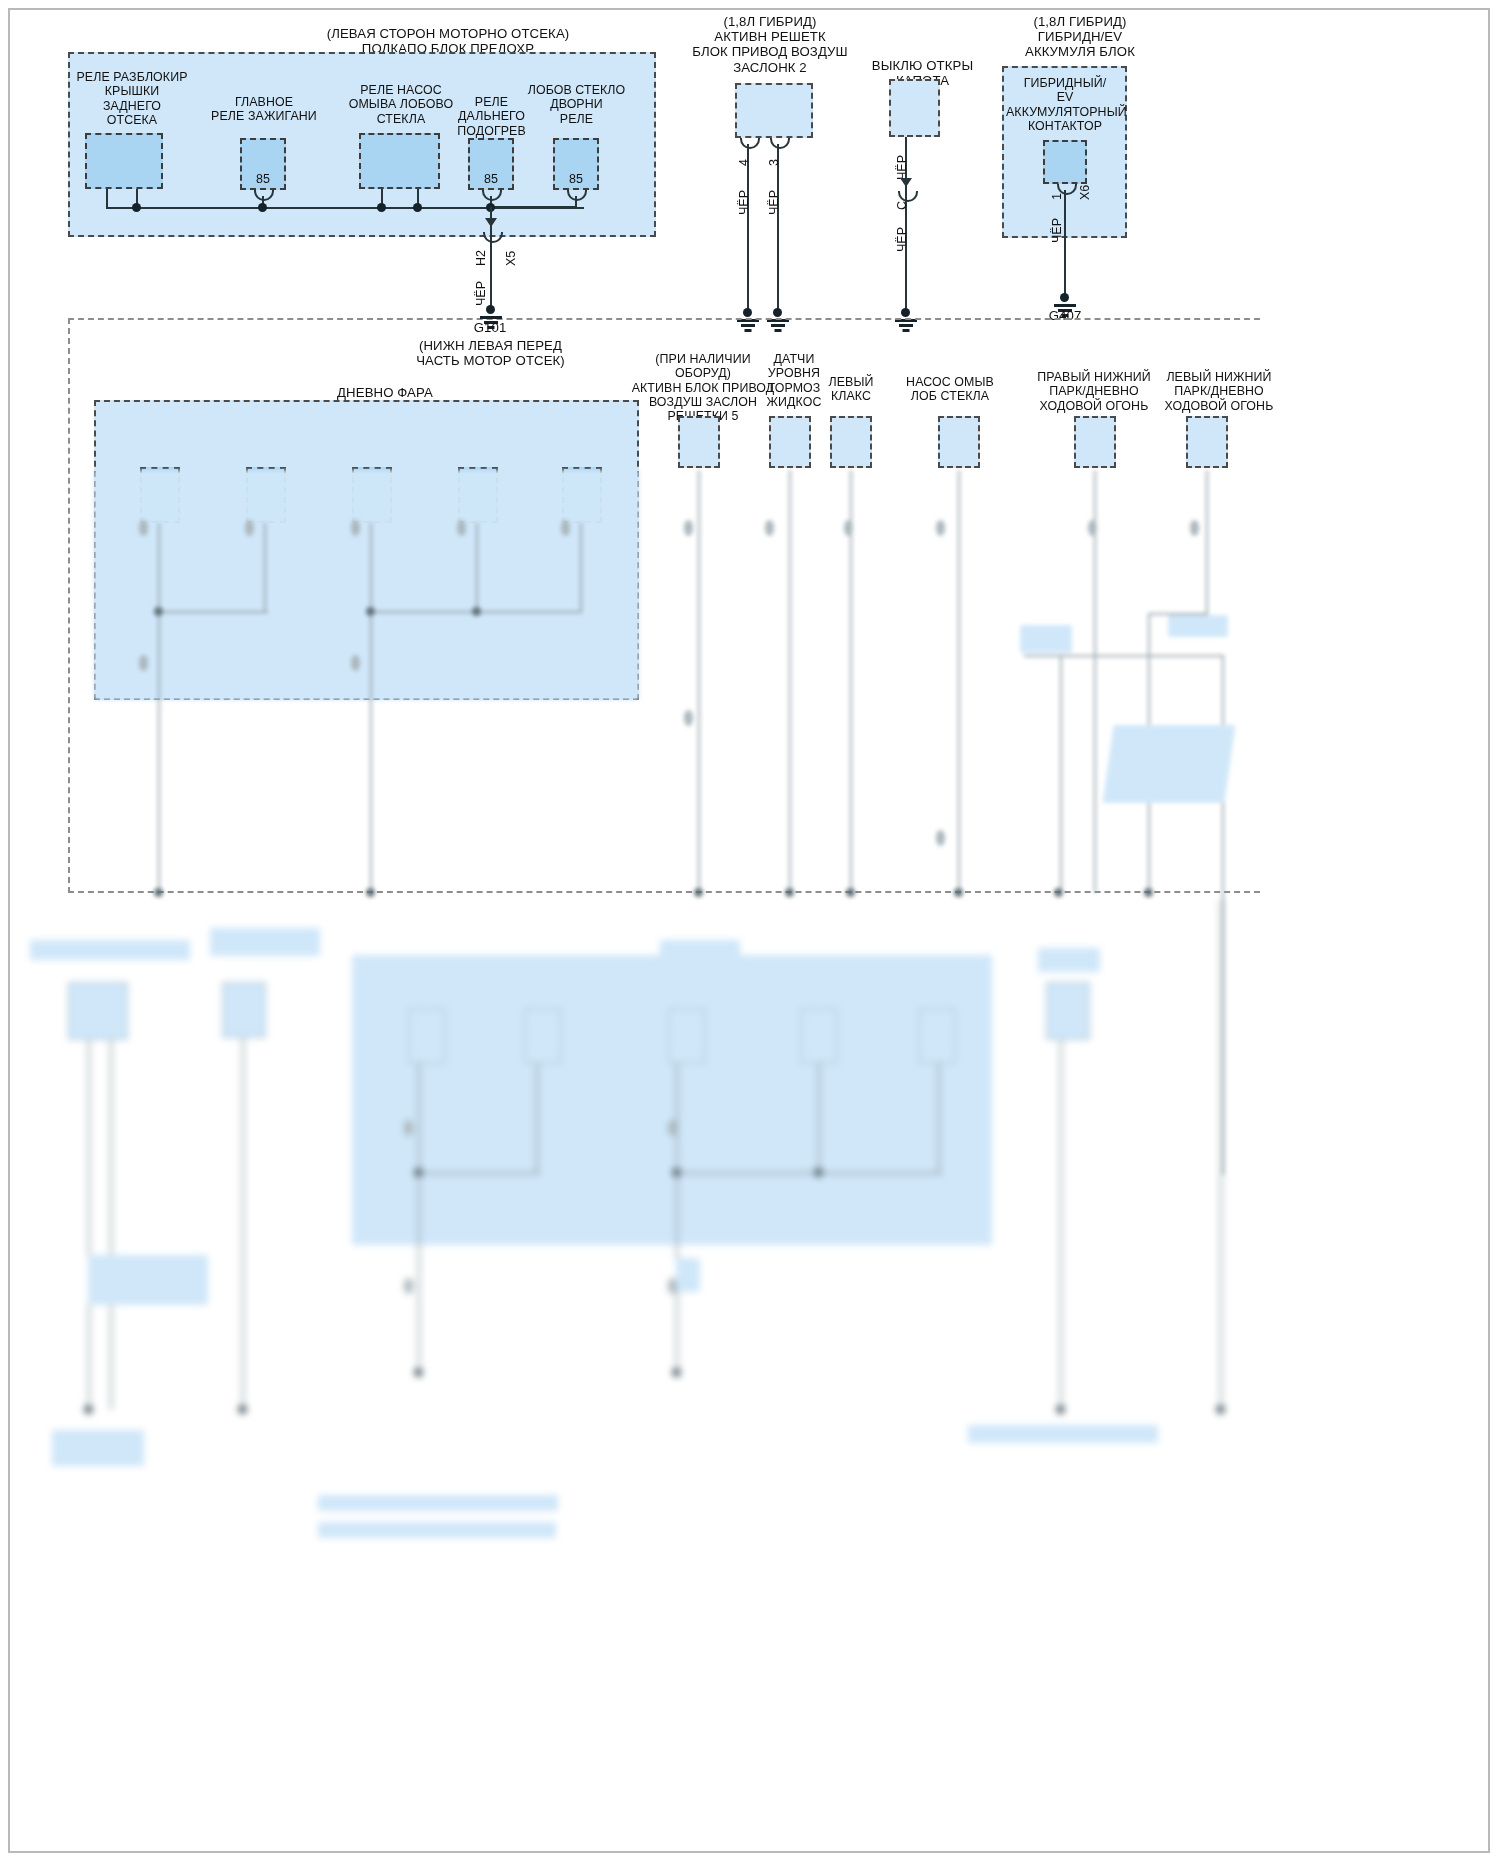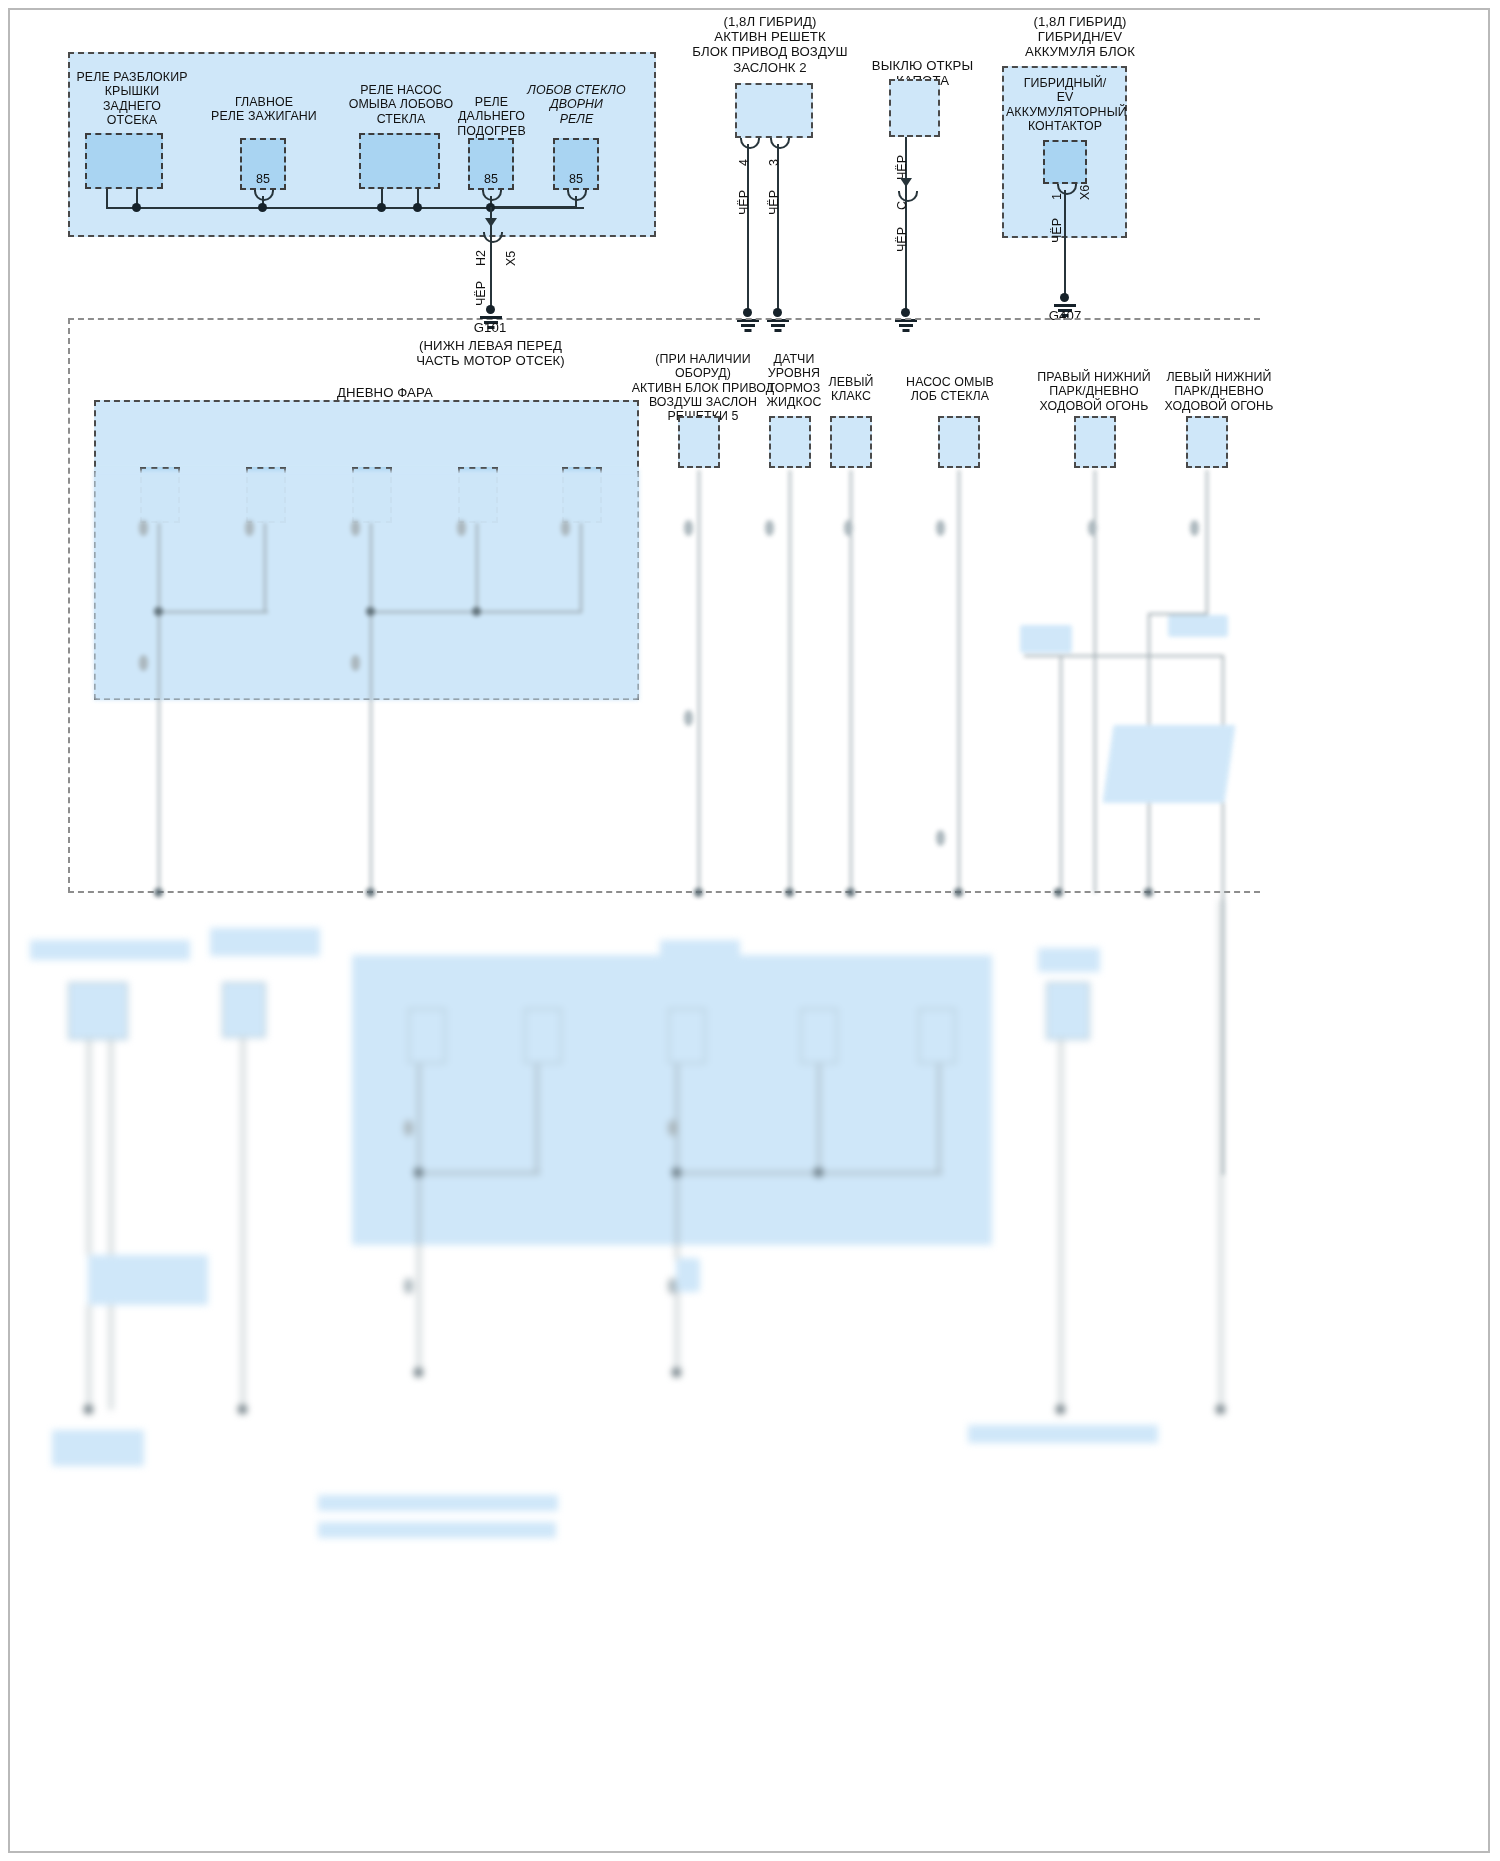--- a/index.html
+++ b/index.html
@@ -131,20 +131,22 @@
   }
 </style>
 </head>
 <body>
 
 <div id="page">
   <div id="sheet"></div>
 
   <div id="canvas">
 
+    <div class="lbl f13" style="left:248px;top:26px;width:400px;">(ЛЕВАЯ СТОРОН МОТОРНО ОТСЕКА)
+ПОДКАПО БЛОК ПРЕДОХР</div>
 
     <div class="mod" style="left:68px;top:52px;width:588px;height:185px;"></div>
 
     <div class="lbl f12" style="left:62px;top:70px;width:140px;">РЕЛЕ РАЗБЛОКИР
 КРЫШКИ
 ЗАДНЕГО
 ОТСЕКА</div>
     <div class="pad" style="left:85px;top:133px;width:78px;height:56px;"></div>
 
     <div class="lbl f12" style="left:196px;top:95px;width:136px;">ГЛАВНОЕ
@@ -157,21 +159,21 @@
 ОМЫВА ЛОБОВО
 СТЕКЛА</div>
     <div class="pad" style="left:359px;top:133px;width:81px;height:56px;"></div>
 
     <div class="lbl f12" style="left:440px;top:95px;width:103px;">РЕЛЕ ДАЛЬНЕГО
 ПОДОГРЕВ</div>
     <div class="pad" style="left:468px;top:138px;width:46px;height:52px;">
       <span class="padnum">85</span>
     </div>
 
-    <div class="lbl f12" style="left:524px;top:83px;width:105px;font-style:italic;">ЛОБОВ СТЕКЛО
+    <div class="lbl f12" style="left:524px;top:83px;width:105px;">ЛОБОВ СТЕКЛО
 ДВОРНИ
 РЕЛЕ</div>
     <div class="pad" style="left:553px;top:138px;width:46px;height:52px;">
       <span class="padnum">85</span>
     </div>
 
     <div class="w wh" style="left:106px;top:207px;width:478px;"></div>
 
     <div class="w wv" style="left:106px;top:189px;height:19px;"></div>
     <div class="w wv" style="left:136px;top:189px;height:19px;"></div>

